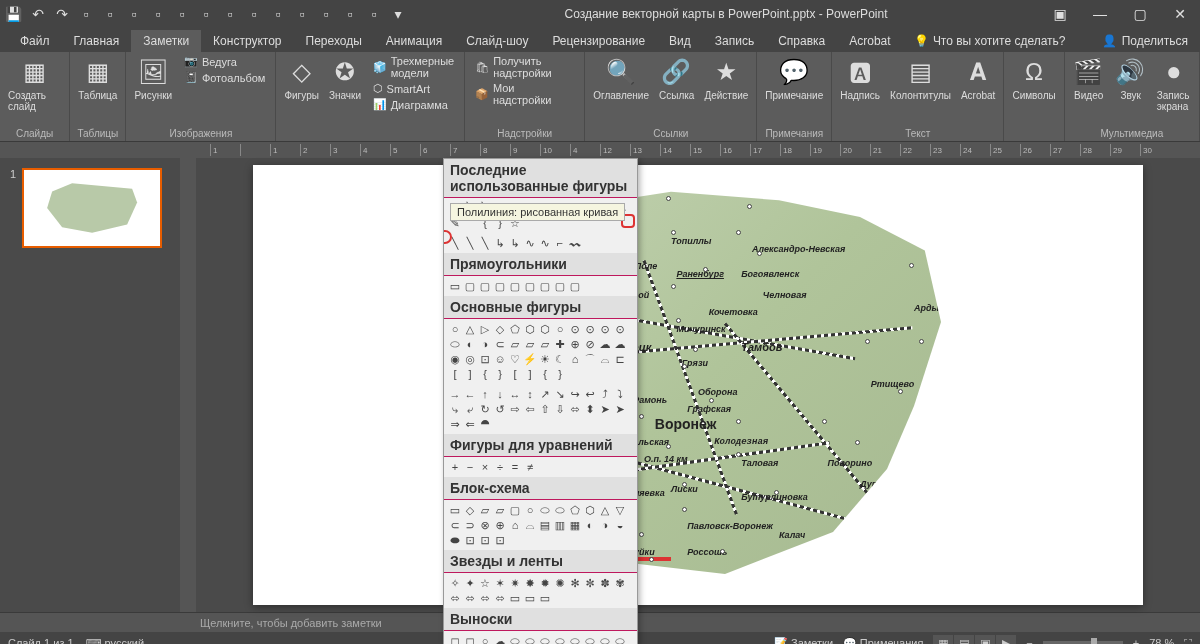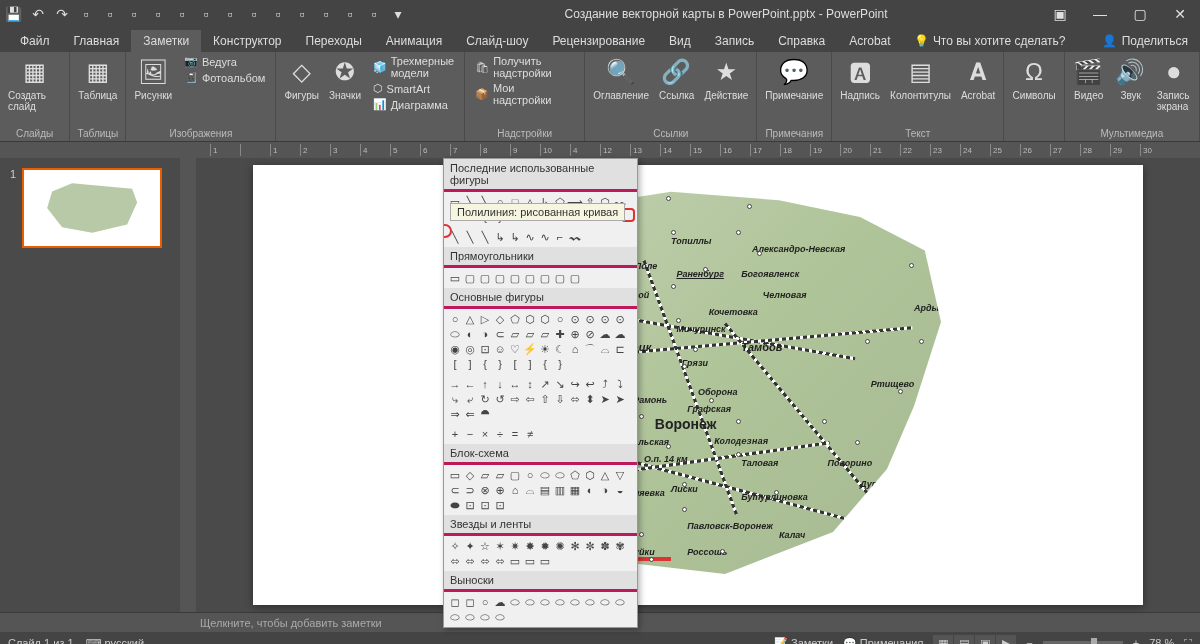--- a/index.html
+++ b/index.html
@@ -36,21 +36,21 @@
 .slide-canvas { flex: 1; display: flex; align-items: center; justify-content: center; position: relative; padding: 6px; }
 .slide { width: 890px; height: 440px; background: #fff; box-shadow: 0 2px 8px rgba(0,0,0,0.4); position: relative; display: flex; align-items: center; justify-content: center; }
 .map-region { width: 540px; height: 420px; background: linear-gradient(135deg, #c5d4b5 0%, #b0c49a 50%, #a5b890 100%); clip-path: polygon(25% 8%, 45% 4%, 65% 6%, 80% 10%, 92% 18%, 95% 35%, 90% 55%, 85% 70%, 75% 85%, 55% 95%, 35% 92%, 18% 88%, 8% 75%, 4% 55%, 6% 35%, 15% 20%); position: relative; }
 .map-outline { position: absolute; bottom: 8%; left: 5%; width: 40%; height: 20%; border-bottom: 4px solid #d33; border-left: 3px solid #d33; border-radius: 0 0 0 40px; }
 .map-label { position: absolute; font-size: 9px; font-weight: bold; color: #222; font-style: italic; white-space: nowrap; margin-top: 44px; }
 .map-city-big { font-size: 14px; font-weight: bold; font-style: normal; }
 .map-city-mid { font-size: 11px; }
 .city-dot { width: 5px; height: 5px; background: #fff; border: 1px solid #444; border-radius: 50%; position: absolute; }
 .railroad { position: absolute; background: repeating-linear-gradient(90deg, #333 0, #333 4px, #fff 4px, #fff 7px); height: 3px; transform-origin: left center; }
 .shapes-dropdown { position: absolute; left: 247px; top: 0; width: 195px; background: #f0f0f0; border: 1px solid #999; box-shadow: 2px 2px 6px rgba(0,0,0,0.3); z-index: 100; color: #333; font-size: 11px; max-height: 488px; overflow-y: auto; }
-.shapes-section-header { background: #e0e0e0; padding: 3px 6px; font-weight: normal; font-size: 11px; border-bottom: 3px solid #be185d; }
+.shapes-section-header { background: #e0e0e0; padding: 3px 6px; font-weight: bold; font-size: 14px; border-bottom: 1px solid #be185d; }
 .shapes-row { display: flex; flex-wrap: wrap; padding: 3px 4px; gap: 1px; }
 .shape-item { width: 14px; height: 14px; display: flex; align-items: center; justify-content: center; font-size: 11px; color: #444; cursor: pointer; }
 .tooltip-box { position: absolute; background: #f5f5e0; border: 1px solid #aaa; padding: 2px 6px; font-size: 11px; color: #333; left: 6px; top: 44px; white-space: nowrap; z-index: 110; }
 .callout-1 { position: absolute; right: 2px; top: 16px; width: 14px; height: 14px; border: 2px solid #d33; border-radius: 4px; }
 .callout-2 { position: absolute; left: -10px; top: 32px; width: 18px; height: 14px; border: 2px solid #d33; border-radius: 8px; }
 .notes-bar { height: 20px; background: #555; display: flex; align-items: center; padding-left: 200px; font-size: 11px; color: #aaa; border-top: 1px solid #3a3a3a; }
 .statusbar { height: 22px; background: #444; display: flex; align-items: center; padding: 0 8px; font-size: 11px; color: #ccc; gap: 12px; }
 .status-right { margin-left: auto; display: flex; align-items: center; gap: 10px; }
 .view-btns { display: flex; gap: 1px; }
 .view-btn { width: 20px; height: 16px; background: #555; display: flex; align-items: center; justify-content: center; cursor: pointer; }
@@ -521,20 +521,21 @@
             <span class="shape-item">⇧</span>
             <span class="shape-item">⇩</span>
             <span class="shape-item">⬄</span>
             <span class="shape-item">⬍</span>
             <span class="shape-item">➤</span>
             <span class="shape-item">➤</span>
           <span class="shape-item">⇒</span>
             <span class="shape-item">⇐</span>
             <span class="shape-item">⯊</span>
         </div>
+        <div class="shapes-section-header">Фигуры для уравнений</div>
         <div class="shapes-row">
           <span class="shape-item">+</span>
             <span class="shape-item">−</span>
             <span class="shape-item">×</span>
             <span class="shape-item">÷</span>
             <span class="shape-item">=</span>
             <span class="shape-item">≠</span>
         </div>
         <div class="shapes-section-header">Блок-схема</div>
         <div class="shapes-row">

